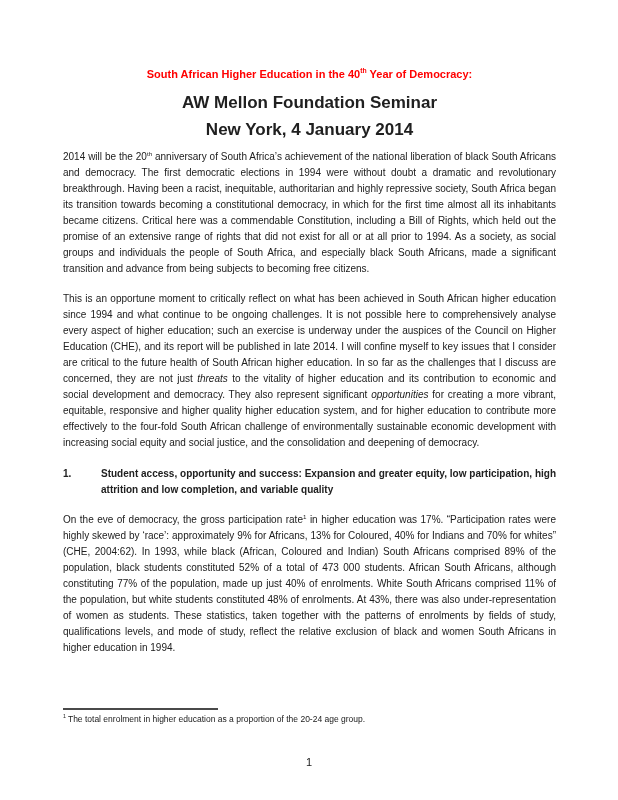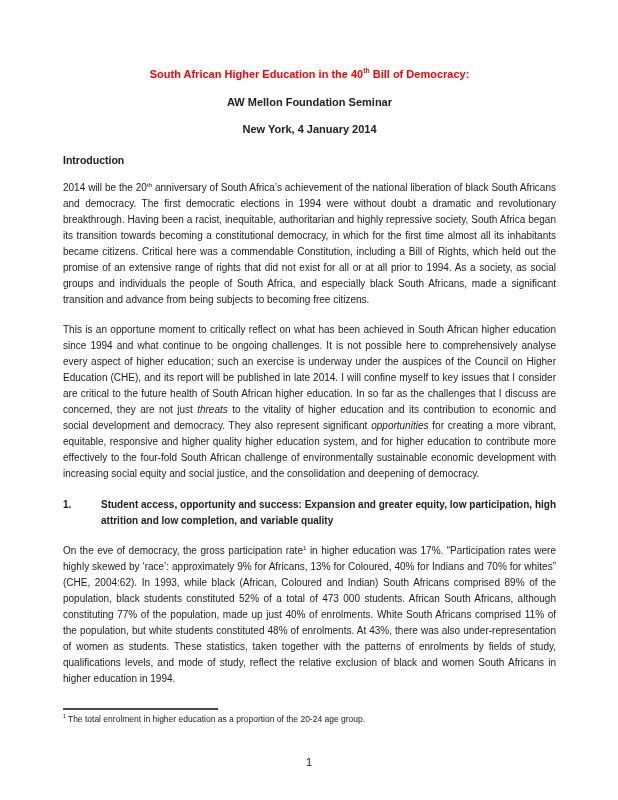--- a/index.html
+++ b/index.html
@@ -25,21 +25,21 @@
   .doc-title {
     text-align: center;
     font-weight: bold;
     font-size: 11px;
     line-height: 17px;
     color: var(--title-color, #ff0000);
   }
   .subtitle {
     text-align: center;
     font-weight: bold;
-    font-size: 11px;
+    font-size: 17px;
     line-height: 15px;
     margin-top: 12px;
   }
   .intro-heading {
     margin: 15px 0 0 0;
     font-weight: bold;
     font-size: 10.5px;
     line-height: 16px;
   }
   p.body-par {
@@ -103,27 +103,26 @@
     color: #202020;
   }
 </style>
 </head>
 <body>
 
 <div class="page">
   <div class="content">
 
     <div class="doc-title">
-      <div><span>South African Higher Education in the 40</span><sup>th</sup><span> Bill of Democracy:</span></div>
+      <div><span>South African Higher Education in the 40</span><sup>th</sup><span> Year of Democracy:</span></div>
     </div>
 
     <div class="subtitle">AW Mellon Foundation Seminar</div>
     <div class="subtitle">New York, 4 January 2014</div>
 
-    <div class="intro-heading">Introduction</div>
 
     <p class="body-par"><span>2014 will be the 20</span><sup>th</sup><span> anniversary of South Africa’s achievement of the national liberation of black South Africans and democracy. The first democratic elections in 1994 were without doubt a dramatic and revolutionary breakthrough. Having been a racist, inequitable, authoritarian and highly repressive society, South Africa began its transition towards becoming a constitutional democracy, in which for the first time almost all its inhabitants became citizens. Critical here was a commendable Constitution, including a Bill of Rights, which held out the promise of an extensive range of rights that did not exist for all or at all prior to 1994. As a society, as social groups and individuals the people of South Africa, and especially black South Africans, made a significant transition and advance from being subjects to becoming free citizens.</span></p>
     <p class="body-par"><span>This is an opportune moment to critically reflect on what has been achieved in South African higher education since 1994 and what continue to be ongoing challenges. It is not possible here to comprehensively analyse every aspect of higher education; such an exercise is underway under the auspices of the Council on Higher Education (CHE), and its report will be published in late 2014. I will confine myself to key issues that I consider are critical to the future health of South African higher education. In so far as the challenges that I discuss are concerned, they are not just </span><em>threats</em><span> to the vitality of higher education and its contribution to economic and social development and democracy. They also represent significant </span><em>opportunities</em><span> for creating a more vibrant, equitable, responsive and higher quality higher education system, and for higher education to contribute more effectively to the four-fold South African challenge of environmentally sustainable economic development with increasing social equity and social justice, and the consolidation and deepening of democracy.</span></p>
 
     <div class="section-heading">
       <span class="sec-num">1.</span>
       <span class="sec-text">Student access, opportunity and success: Expansion and greater equity, low participation, high attrition and low completion, and variable quality</span>
     </div>
 
     <p class="body-par"><span>On the eve of democracy, the gross participation rate</span><sup>1</sup><span> in higher education was 17%. “Participation rates were highly skewed by ‘race’: approximately 9% for Africans, 13% for Coloured, 40% for Indians and 70% for whites” (CHE, 2004:62). In 1993, while black (African, Coloured and Indian) South Africans comprised 89% of the population, black students constituted 52% of a total of 473 000 students. African South Africans, although constituting 77% of the population, made up just 40% of enrolments. White South Africans comprised 11% of the population, but white students constituted 48% of enrolments. At 43%, there was also under-representation of women as students. These statistics, taken together with the patterns of enrolments by fields of study, qualifications levels, and mode of study, reflect the relative exclusion of black and women South Africans in higher education in 1994.</span></p>

